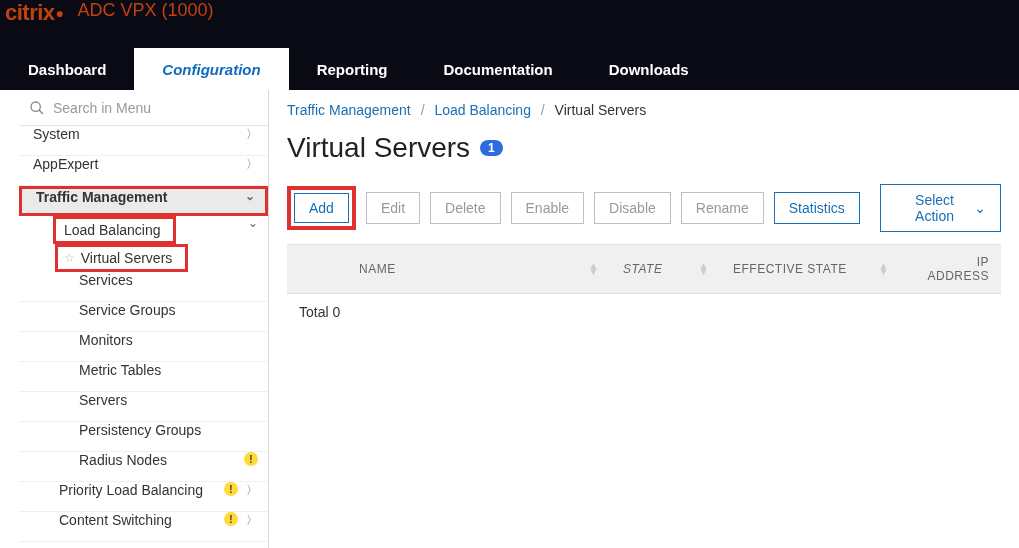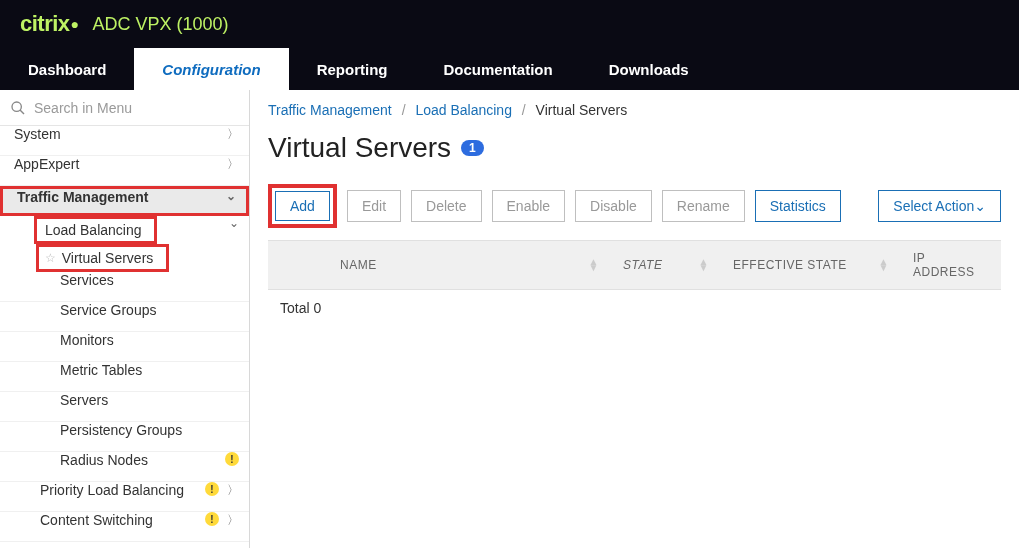--- a/index.html
+++ b/index.html
@@ -1,30 +1,30 @@
 <!DOCTYPE html>
 <html><head>
   <meta charset="utf-8">
   <style>
     * { margin: 0; padding: 0; box-sizing: border-box; font-family: "Segoe UI", Arial, sans-serif; }
     body { width: 1019px; height: 548px; overflow: hidden; background: #fff; }
 
     
-    .top-header { background: #0a0a14; color: #bef264; height: 48px; display: flex; align-items: center; padding: 0 20px; }
+    .top-header { background: #0a0a14; color: #c2410c; height: 48px; display: flex; padding: 0 5px; }
     .brand { font-size: 22px; font-weight: 600; letter-spacing: -0.5px; }
     .brand-dot { font-size: 14px; position: relative; top: -2px; margin-left: 1px;}
     .product { font-size: 18px; margin-left: 14px; font-weight: 400; }
 
     
     .nav-tabs { background: #0a0a14; height: 42px; display: flex; }
     .nav-tab { color: #fff; padding: 0 28px; display: flex; align-items: center; font-size: 15px; font-weight: 600; cursor: pointer; }
     .nav-tab.active { background: #fff; color: #0f6cbf; font-style: italic; }
 
     
-    .body-row { display: flex; height: calc(548px - 48px - 42px); }
+    .body-row { display: flex; height: calc(548px - 48px - 42px); padding-left: 19px; }
     .sidebar { width: 250px; border-right: 1px solid #d8d8d8; display: flex; flex-direction: column; }
     .content { flex: 1; padding: 12px 18px 0 18px; overflow: hidden; }
 
     
     .menu-search { height: 36px; display: flex; align-items: center; padding: 0 10px; border-bottom: 1px solid #e5e5e5; color: #888; }
     .menu-search svg { width: 16px; height: 16px; margin-right: 8px; flex-shrink: 0; }
     .menu-search span { font-size: 14px; color: #9a9a9a; }
 
     
     .side-item { height: 30px; display: flex; align-items: flex-start; padding: 0 10px 0 14px; font-size: 14px; color: #333; cursor: pointer; border-bottom: 1px solid #f0f0f0; position: relative; }
@@ -59,21 +59,21 @@
     .tbtn.dropdown { display: flex; align-items: center; gap: 0; }
     .toolbar .spacer { flex: 1; }
     .add-hl { border: 4px solid #e03131; padding: 3px; display: inline-block; }
     .add-hl .tbtn { padding: 6px 14px; }
 
     
     .grid-search { display: flex; align-items: center; color: #888; font-size: 14px; margin-bottom: 8px; padding: 4px 2px; }
     .grid-search svg { width: 16px; height: 16px; margin-right: 8px; }
 
     
-    .grid-head { display: flex; background: #f0f0f0; border-top: 1px solid #e0e0e0; border-bottom: 1px solid #e0e0e0; }
+    .grid-head { display: flex; background: #f0f0f0; border-top: 1px solid #e0e0e0; border-bottom: 1px solid #e0e0e0; text-align: right; }
     .gcell { padding: 10px 12px; font-size: 12px; color: #666; letter-spacing: 0.5px; display: flex; align-items: center; }
     .gsort { color: #ccc; margin-left: auto; font-size: 10px; display:flex; flex-direction:column; line-height:6px;}
     .gc0 { width: 60px; }
     .gc1 { flex: 2; }
     .gc2 { width: 110px; font-style: italic; }
     .gc3 { width: 180px; }
     .gc4 { width: 100px; }
     .grid-body { padding: 10px 12px; font-size: 13px; color: #888; font-style: italic; }
     .grid-total { padding: 10px 12px; font-size: 14px; color: #333; }
   </style>

